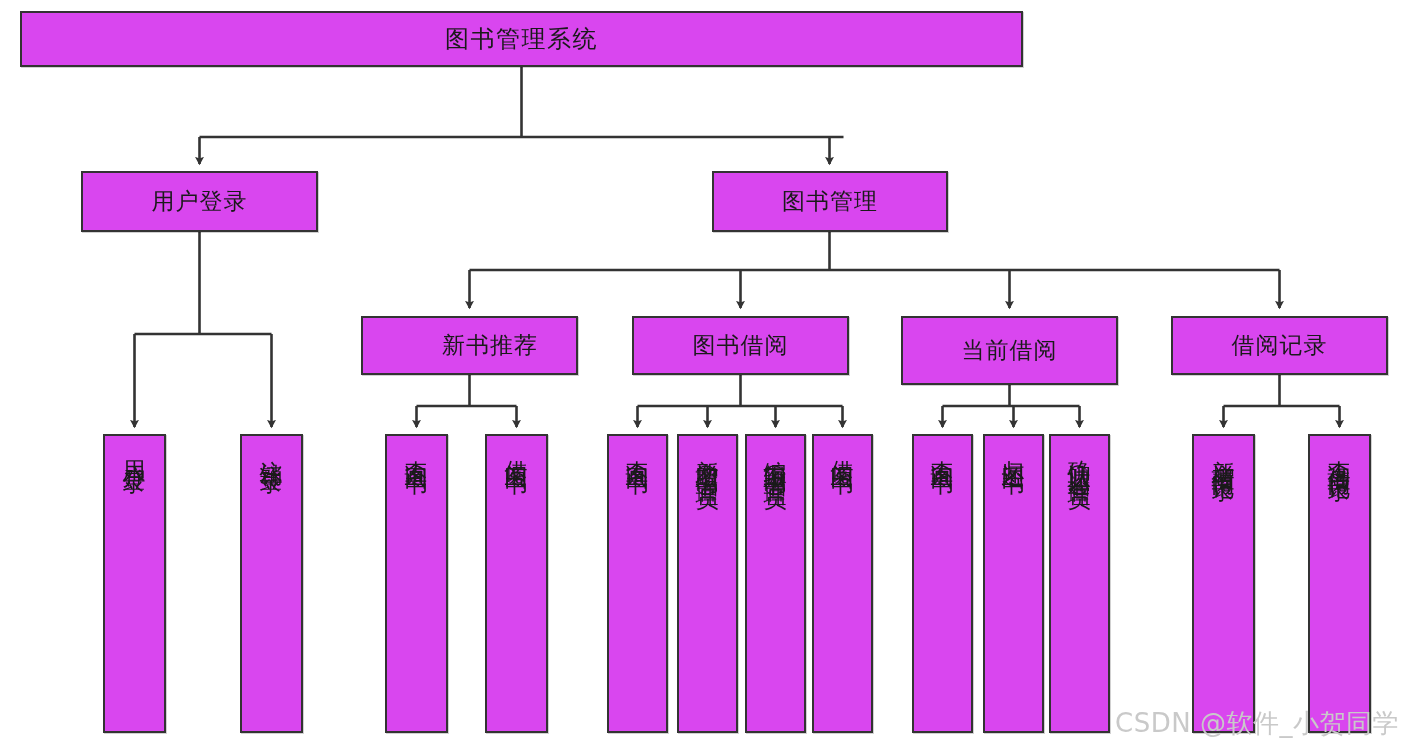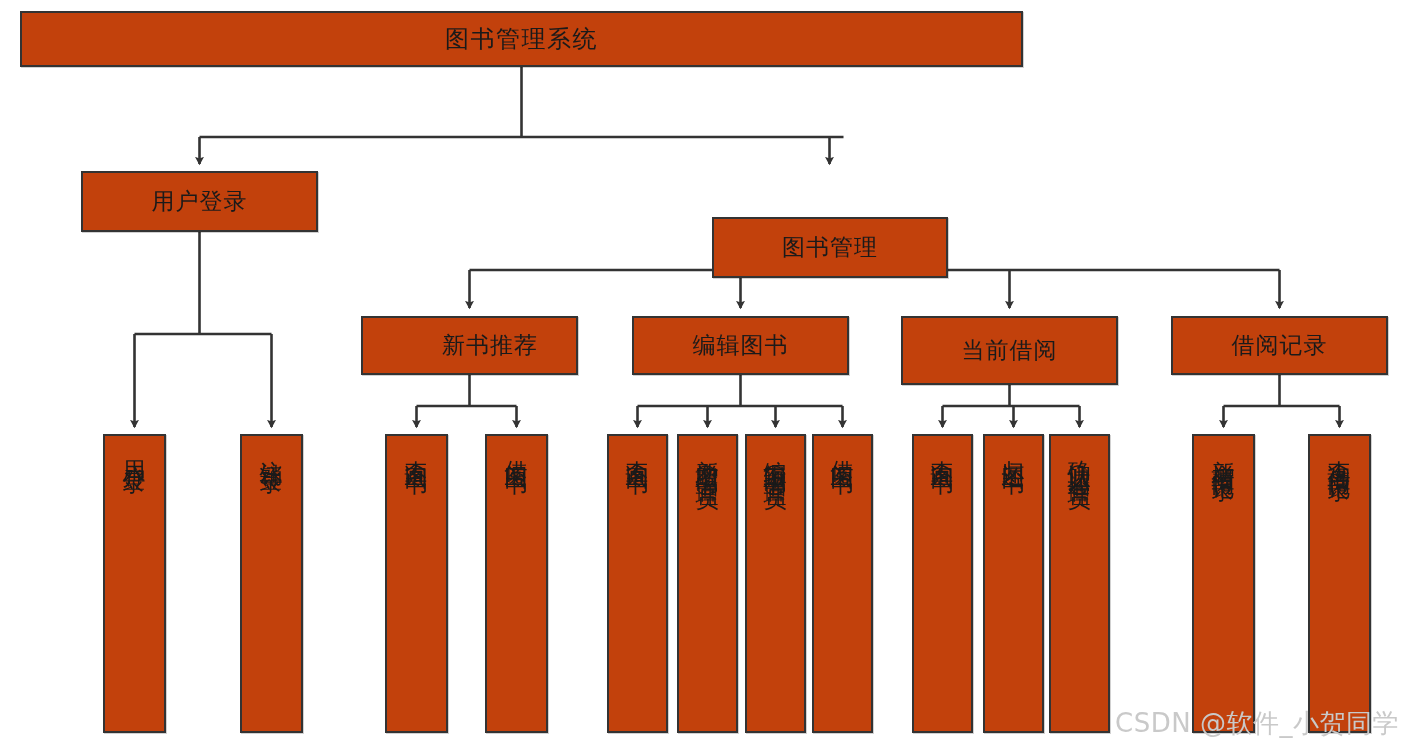--- a/index.html
+++ b/index.html
@@ -18,21 +18,21 @@
   #edges{
     position:absolute;
     left:0; top:0;
     width:1405px;
     height:747px;
     pointer-events:none;
   }
   .node{
     position:absolute;
     box-sizing:border-box;
-    background:#c2410c;
+    background:#d946ef;
     border:2px solid #333333;
     display:flex;
     align-items:center;
     justify-content:center;
     color:#1a1a1a;
     box-shadow:1px 1px 0 rgba(0,0,0,0.18);
   }
   .node .label{
     display:block;
     text-align:center;
@@ -126,28 +126,28 @@
     </g>
   </svg>
 
   <div id="nodes">
       <div class="node h root" style="left: 20px; top: 11px; width: 1003px; height: 56px;">
         <span class="label">图书管理系统</span>
       </div>
       <div class="node h" style="left: 81px; top: 171px; width: 237px; height: 61px;">
         <span class="label">用户登录</span>
       </div>
-      <div class="node h" style="left: 712px; top: 171px; width: 236px; height: 61px; margin-top: 46px;">
+      <div class="node h" style="left: 712px; top: 171px; width: 236px; height: 61px;">
         <span class="label">图书管理</span>
       </div>
       <div class="node h" style="left: 361px; top: 316px; width: 217px; height: 59px; padding-left: 41px;">
         <span class="label">新书推荐</span>
       </div>
       <div class="node h" style="left: 632px; top: 316px; width: 217px; height: 59px;">
-        <span class="label">编辑图书</span>
+        <span class="label">图书借阅</span>
       </div>
       <div class="node h" style="left: 901px; top: 316px; width: 217px; height: 69px;">
         <span class="label">当前借阅</span>
       </div>
       <div class="node h" style="left: 1171px; top: 316px; width: 217px; height: 59px;">
         <span class="label">借阅记录</span>
       </div>
       <div class="node v" style="left: 103px; top: 434px; width: 63px; height: 299px;">
         <span class="label">用户登录</span>
       </div>

